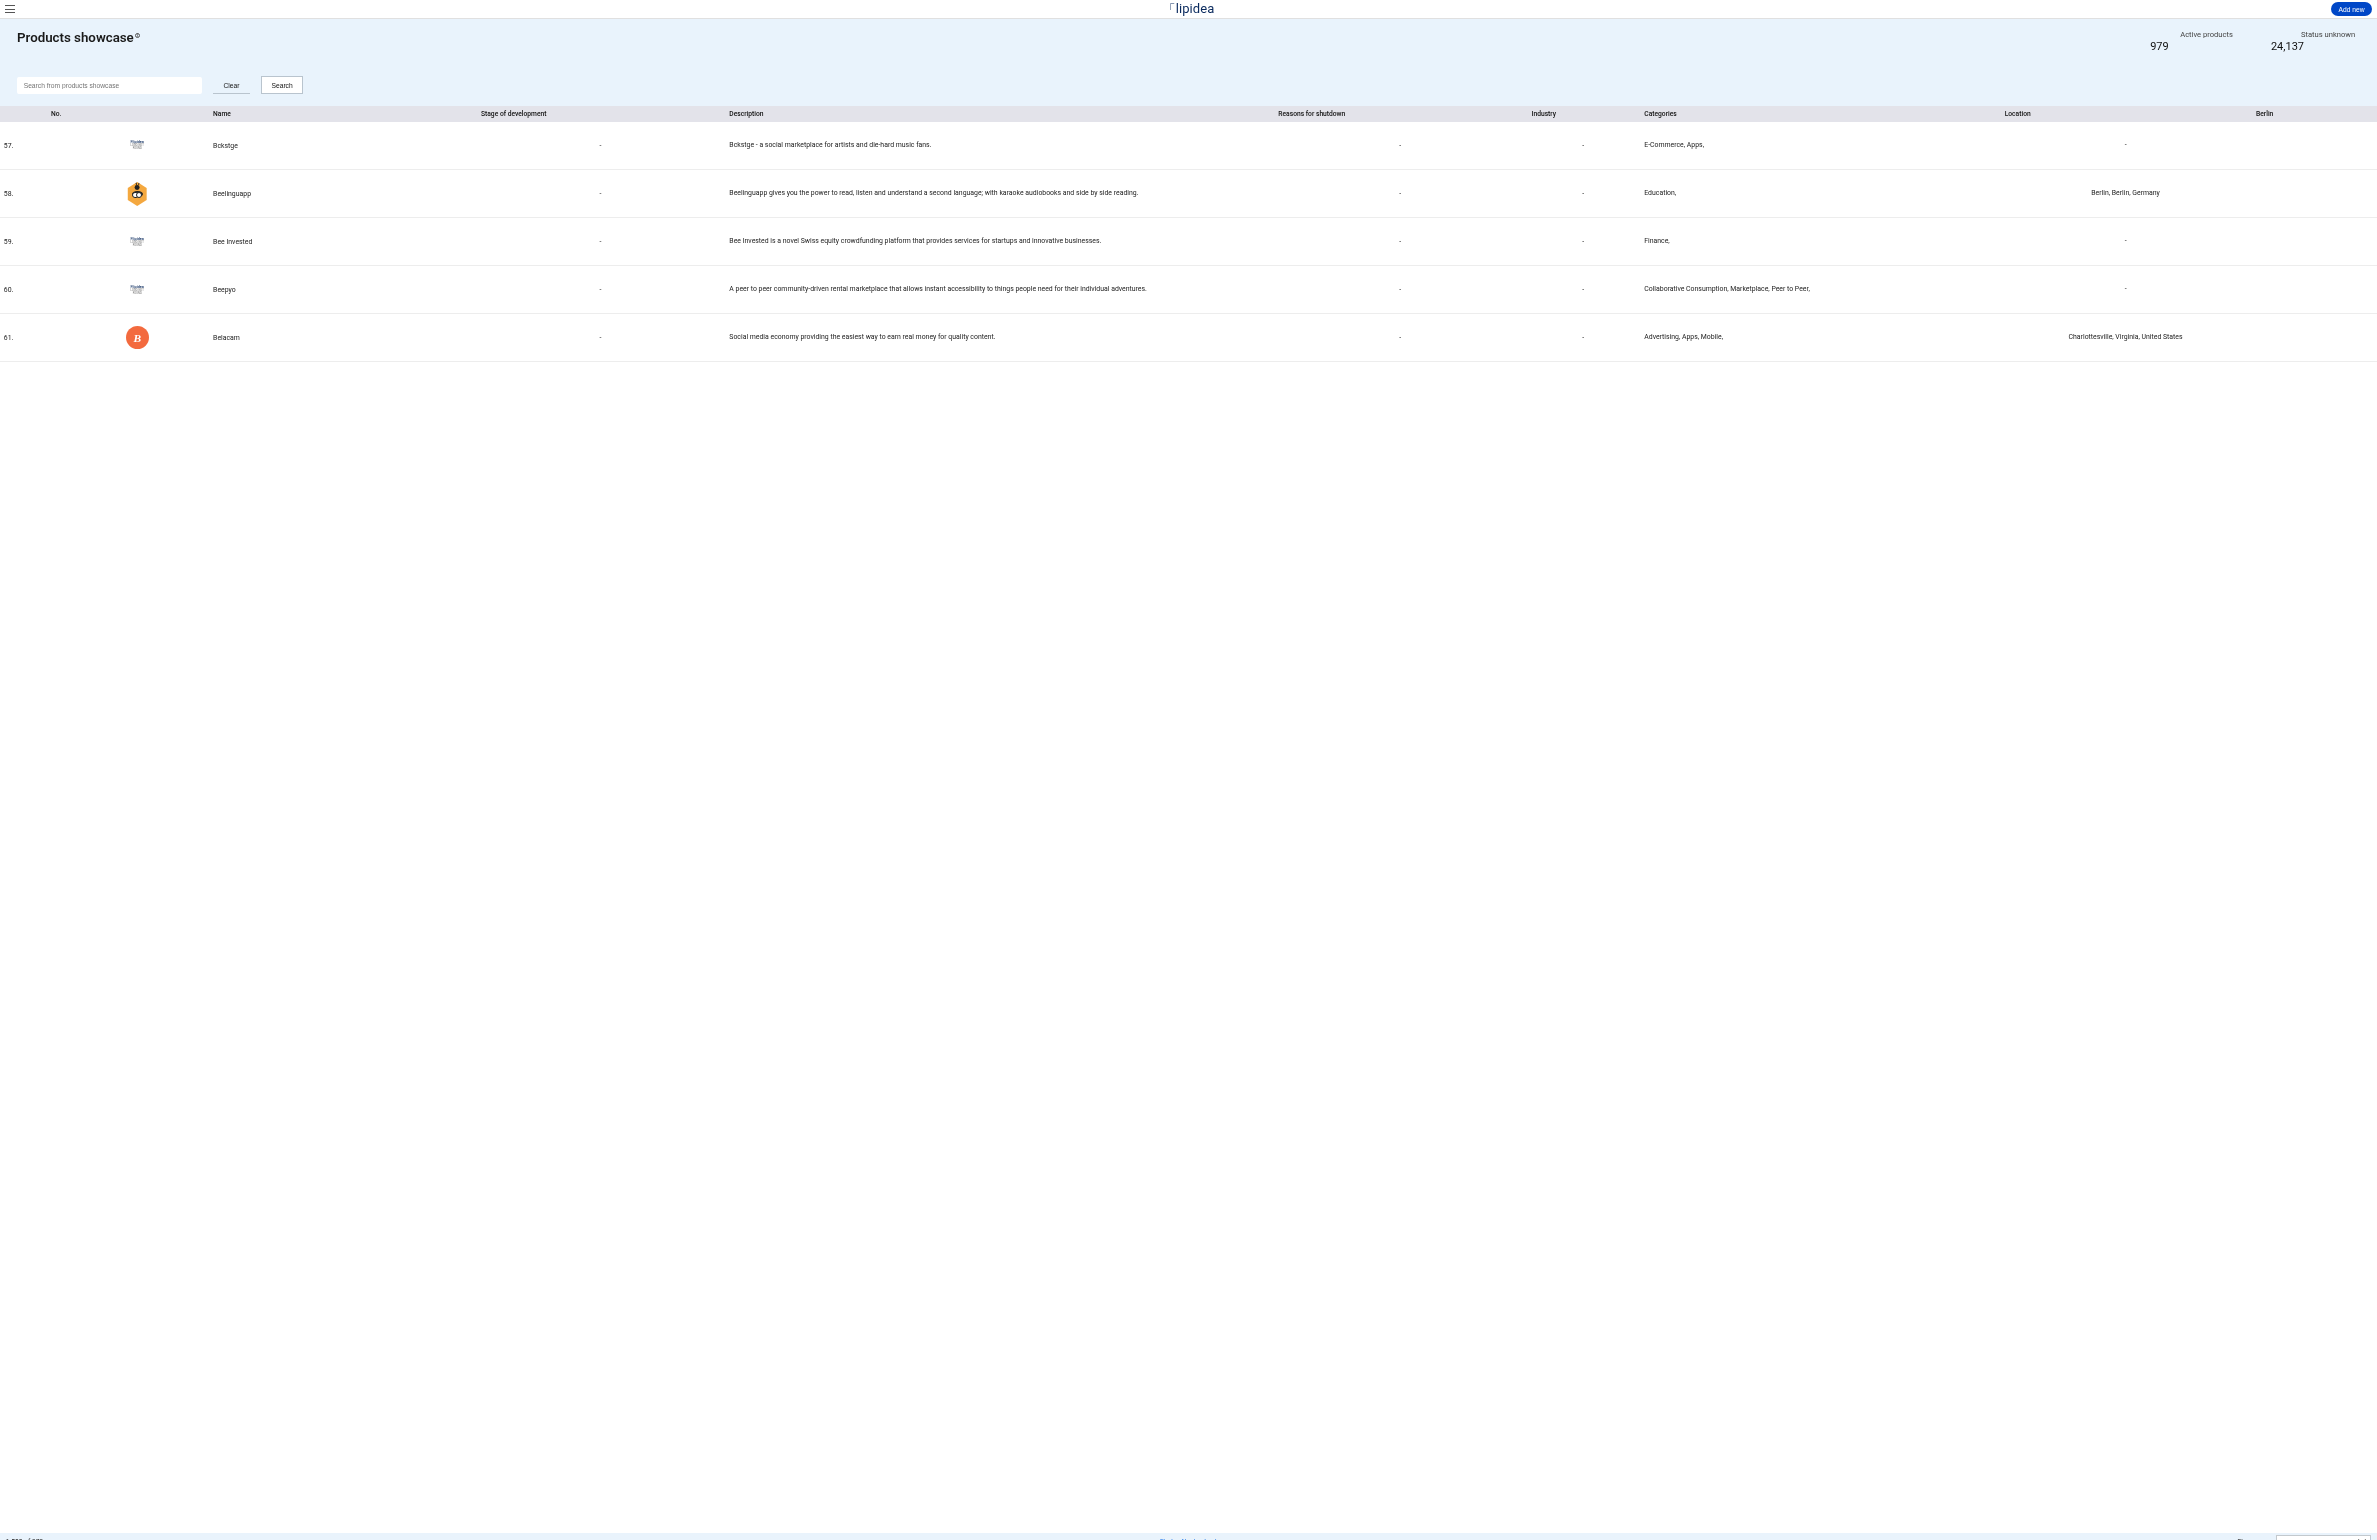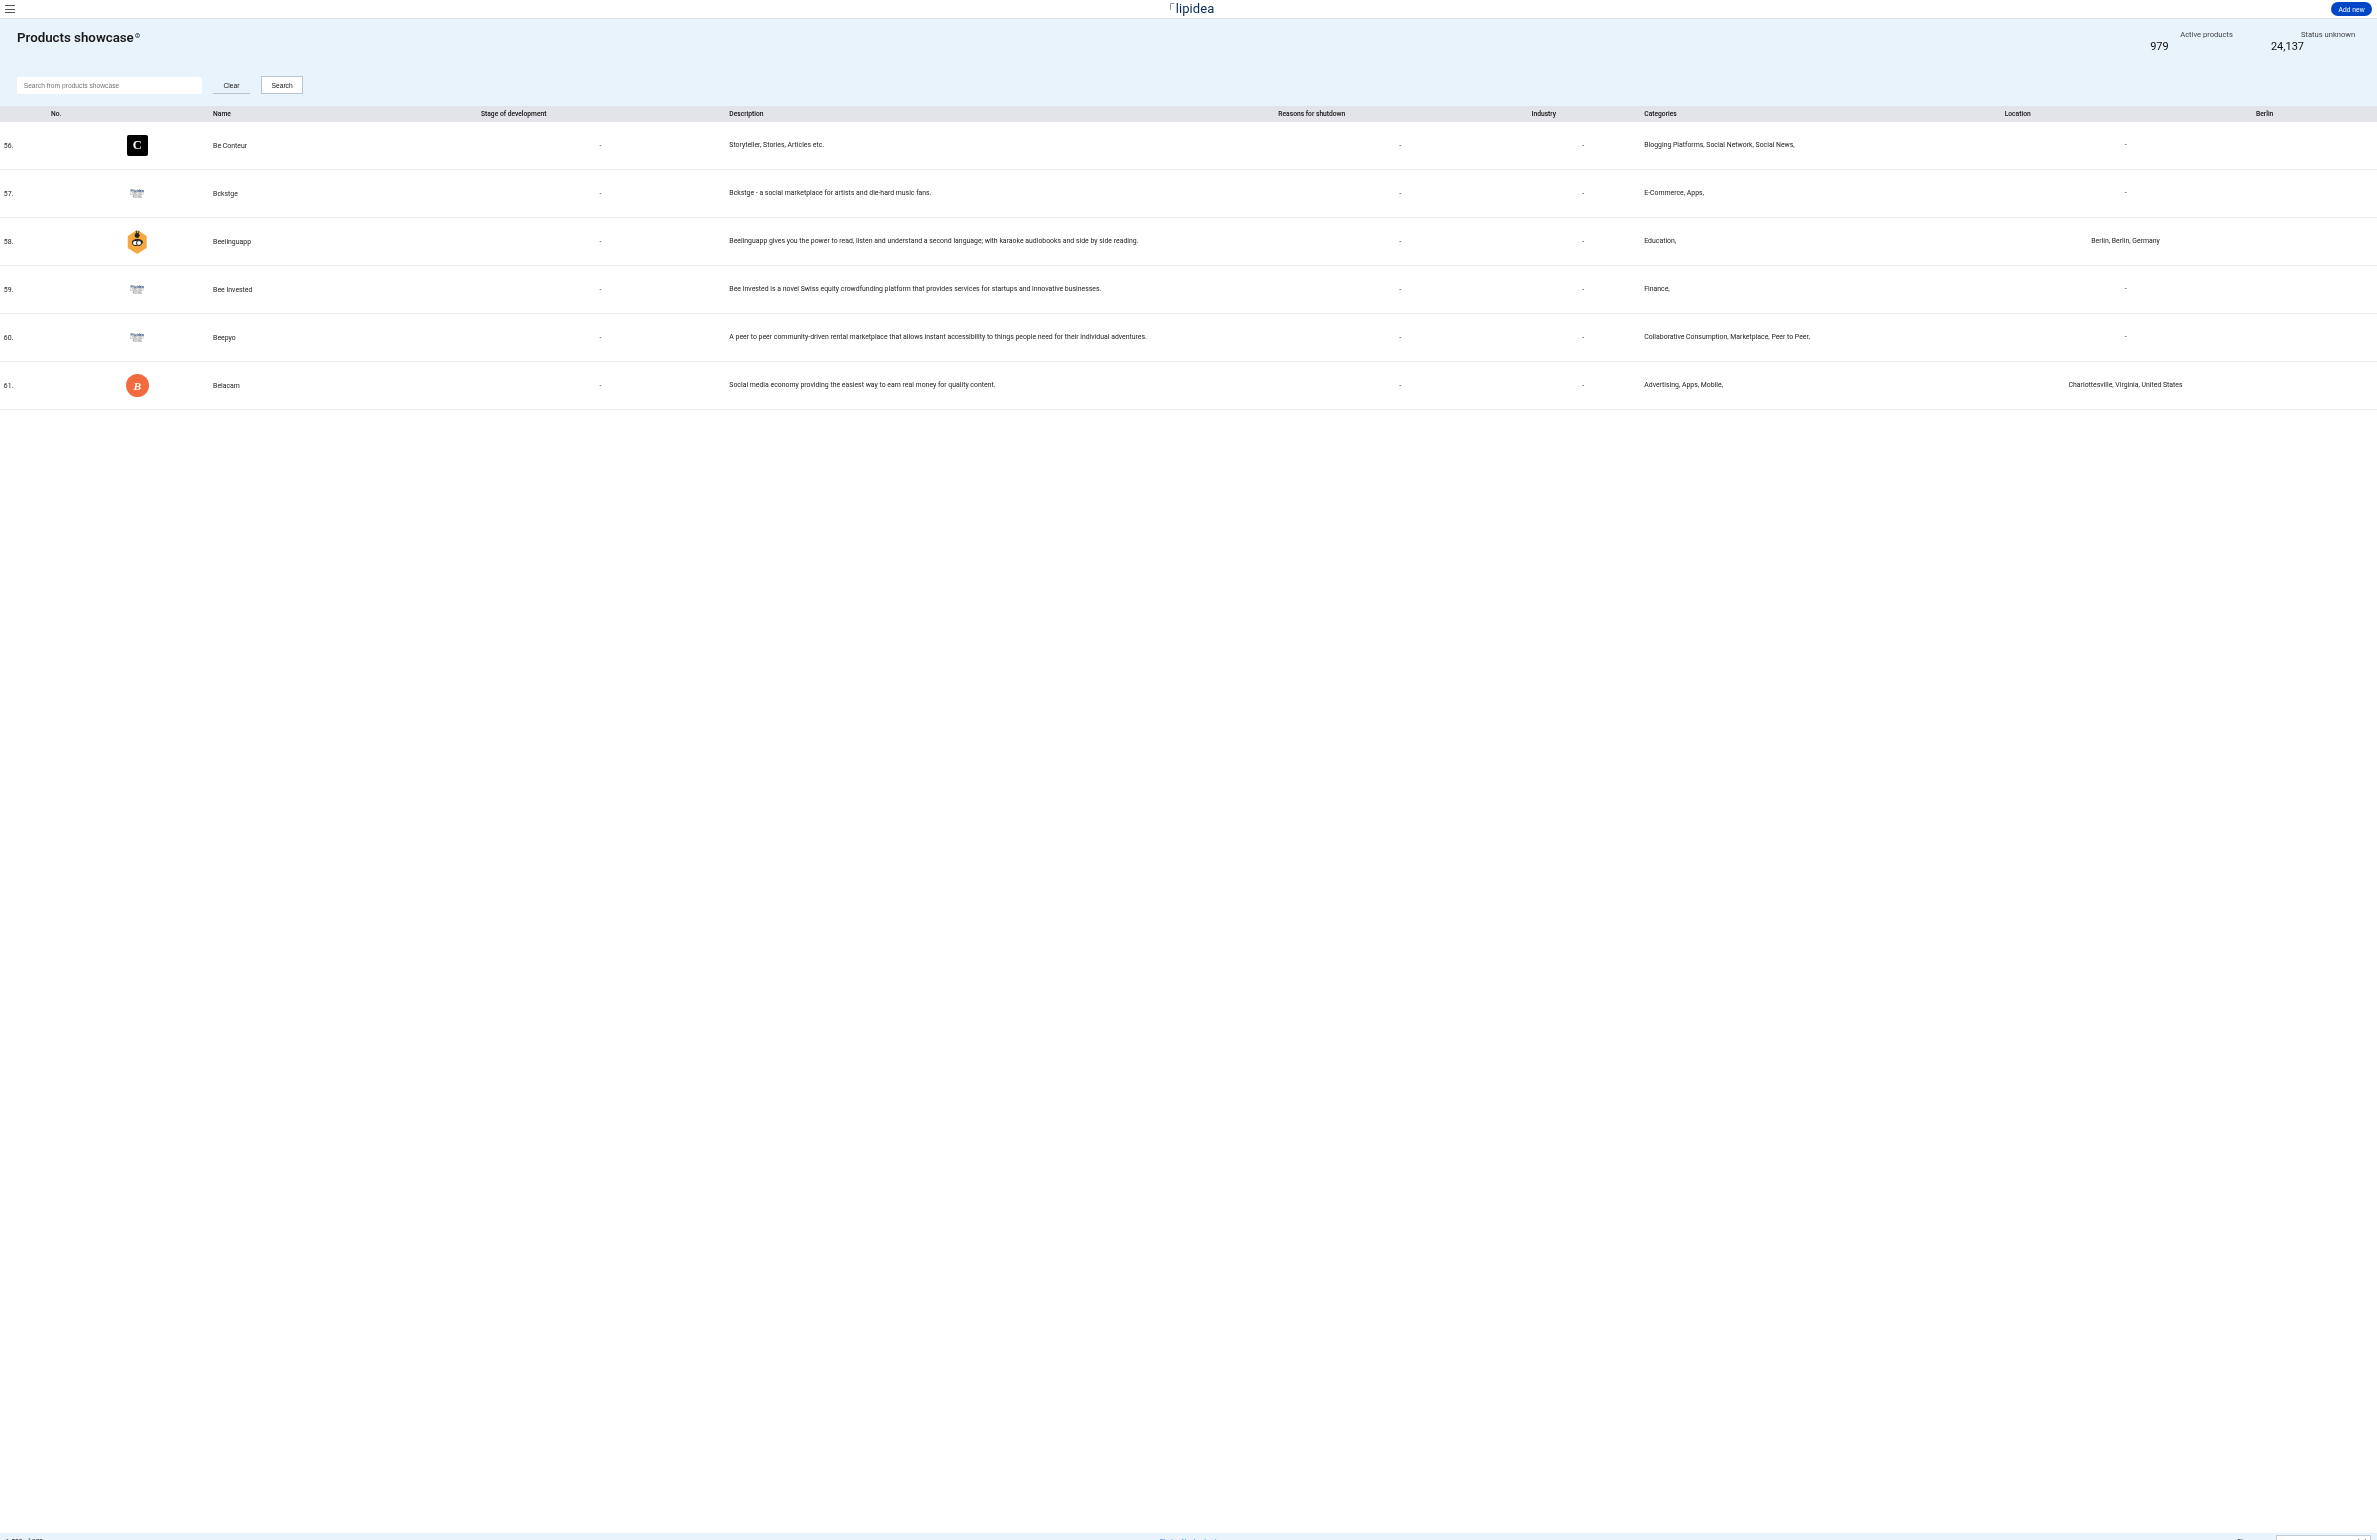--- a/index.html
+++ b/index.html
@@ -365,32 +365,20 @@
       <th style="width:166px">Description</th>
       <th style="width:67px">Reasons for shutdown</th>
       <th style="width:33px">Industry</th>
       <th style="width:109px">Categories</th>
       <th style="width:76px">Location</th>
       <th style="width:38px">Berlin</th>
     </tr>
   </thead>
   <tbody id="tbody">
         <tr>
-    <td class="num">56.</td>
-    <td class="logo-cell"><div class="logo-box black">C</div></td>
-    <td>Be Conteur</td>
-    <td class="center">-</td>
-    <td class="desc-cell">Storyteller, Stories, Articles etc.</td>
-    <td class="center">-</td>
-    <td class="center">-</td>
-    <td class="cat-cell">Blogging Platforms, Social Network, Social News,</td>
-    <td class="loc-cell center">-</td>
-    <td class="center"></td>
-  </tr>
-        <tr>
     <td class="num">57.</td>
     <td class="logo-cell"><div class="logo-box placeholder">
                   <span class="mini-brand">Flipidea</span>
                   <span class="notfound">LOGO NOT FOUND</span>
                 </div></td>
     <td>Bckstge</td>
     <td class="center">-</td>
     <td class="desc-cell">Bckstge - a social marketplace for artists and die-hard music fans.</td>
     <td class="center">-</td>
     <td class="center">-</td>

